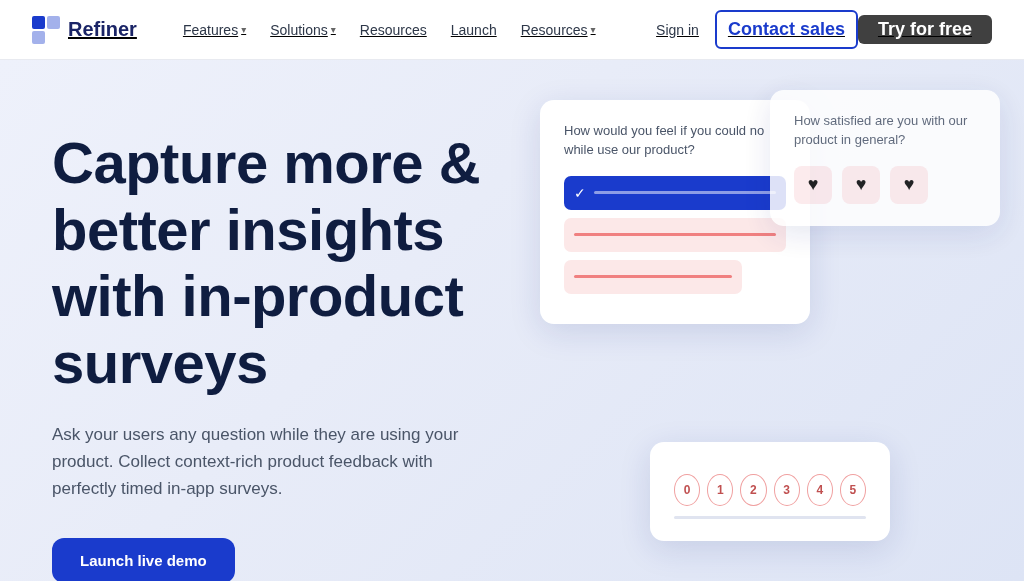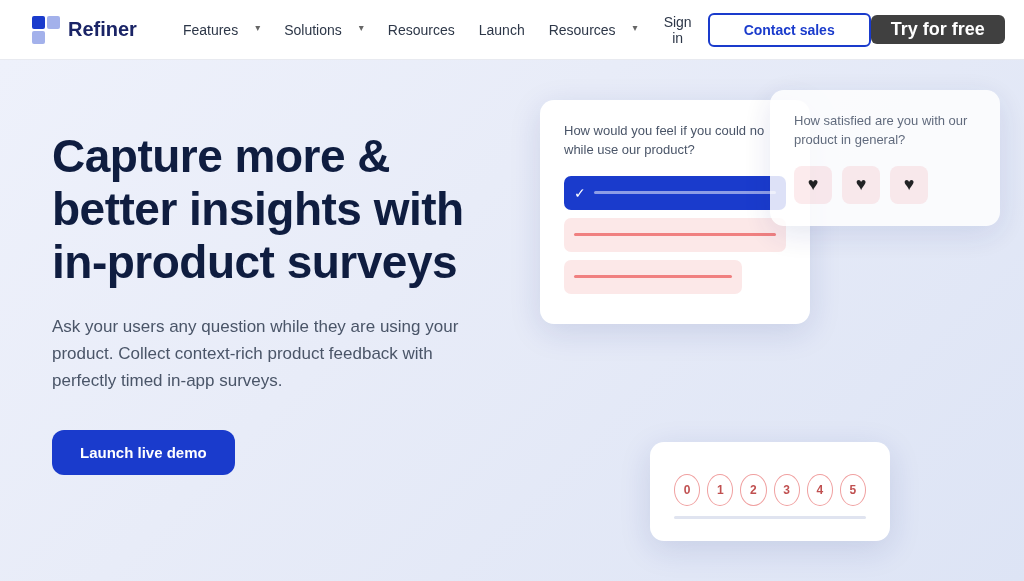--- a/index.html
+++ b/index.html
@@ -3,60 +3,60 @@
   <meta charset="utf-8">
   <style>
     * { margin: 0; padding: 0; box-sizing: border-box; }
     body { font-family: -apple-system, BlinkMacSystemFont, 'Segoe UI', sans-serif; background: #fff; width: 1024px; height: 581px; overflow: hidden; }
 
     
     nav {
       display: flex; align-items: center;
       padding: 0 32px; height: 60px;
       border-bottom: 1px solid #e8eaf0;
-      background: #fff; position: relative; z-index: 10;
+      background: #fff; position: relative; z-index: 10; text-decoration: underline;
     }
     .logo { display: flex; align-items: center; gap: 8px; margin-right: 36px; text-decoration: none; }
     .logo-icon { width: 28px; height: 28px; }
     .logo-text { font-size: 20px; font-weight: 700; color: #1a2466; }
     .nav-links { display: flex; align-items: center; gap: 4px; flex: 1; }
     .nav-item {
-      display: flex; gap: 17px;
+      display: flex; align-items: center; gap: 3px;
       padding: 6px 10px; font-size: 14px; color: #2d3748;
       cursor: pointer; border-radius: 4px; white-space: nowrap;
     }
     .chevron { font-size: 10px; color: #666; }
     .nav-actions { display: flex; align-items: center; gap: 0; }
     .btn-signin {
       padding: 7px 16px; font-size: 14px; color: #2d3748;
       background: none; border: none; cursor: pointer; font-weight: 500;
     }
     .btn-contact {
-      padding: 7px 34px; font-size: 14px; color: #1a3bcc;
+      padding: 7px 11px; font-size: 18px; color: #1a3bcc;
       background: #fff; border: 2px solid #1a3bcc; border-radius: 6px;
       cursor: pointer; font-weight: 600; white-space: nowrap;
     }
     .btn-try {
       padding: 4px 20px; font-size: 18px; color: #fff;
       background: #404040; border: none; border-radius: 6px;
       cursor: pointer; font-weight: 600; white-space: nowrap;
     }
 
     
     .hero {
       background: linear-gradient(135deg, #eef1fb 0%, #e8ecf8 40%, #dde4f5 100%);
       height: 521px; display: flex; align-items: stretch;
       position: relative; overflow: hidden;
     }
     .hero-left {
       flex: 0 0 520px; padding: 70px 32px 40px 52px;
       display: flex; flex-direction: column; justify-content: flex-start;
     }
     .hero-headline {
-      font-size: 46px; font-weight: 800; line-height: 1.15;
+      font-size: 58px; font-weight: 800; line-height: 1.15;
       color: #0f1d40; margin-bottom: 24px; letter-spacing: -0.5px;
     }
     .hero-subtext {
       font-size: 17px; color: #4a5568; line-height: 1.6;
       max-width: 420px; margin-bottom: 36px;
     }
     .btn-demo {
       display: inline-block; padding: 14px 28px;
       background: #1a3bcc; color: #fff; font-size: 15px;
       font-weight: 700; border-radius: 12px; cursor: pointer;

